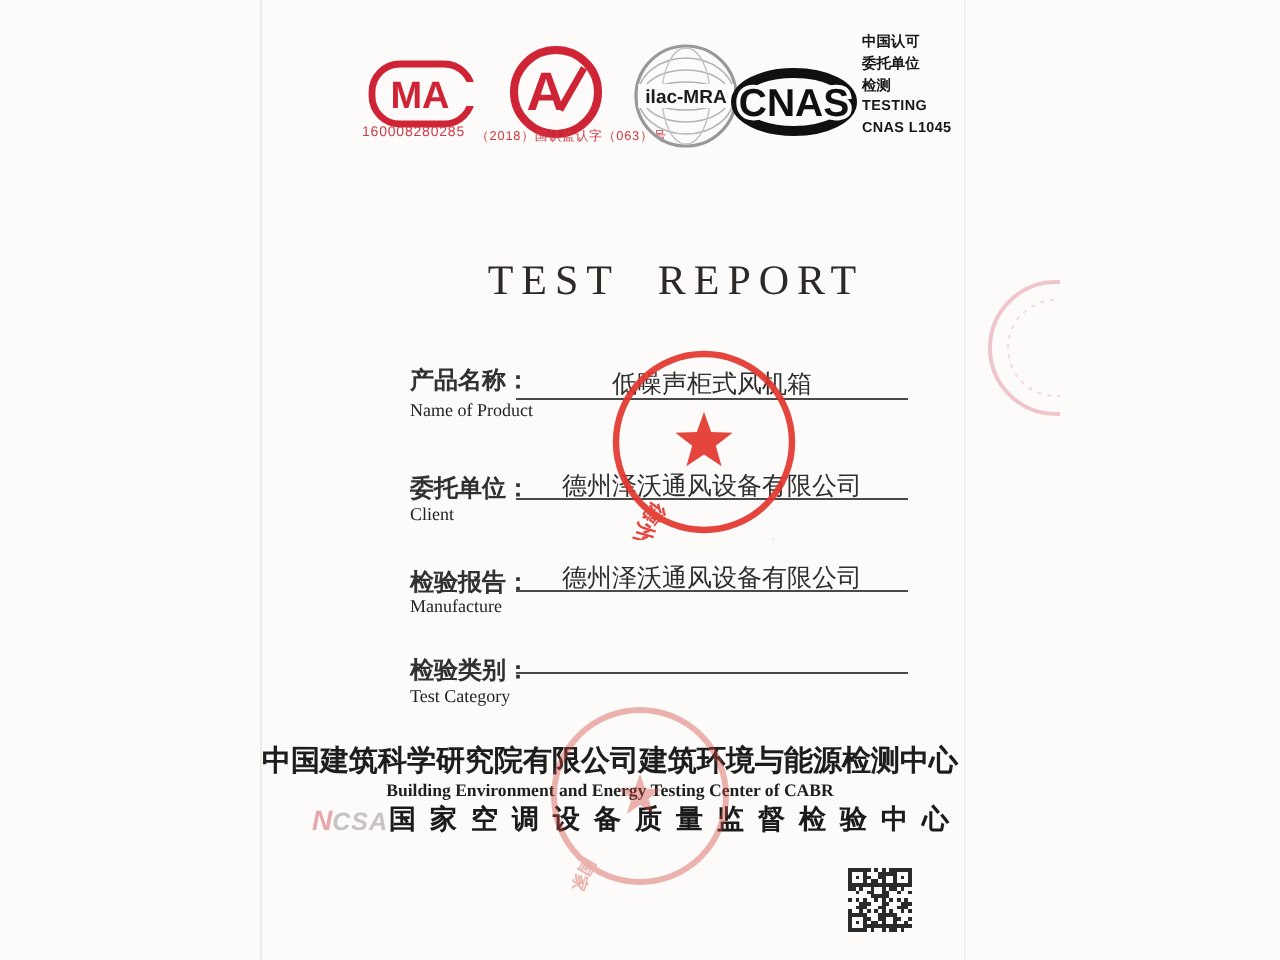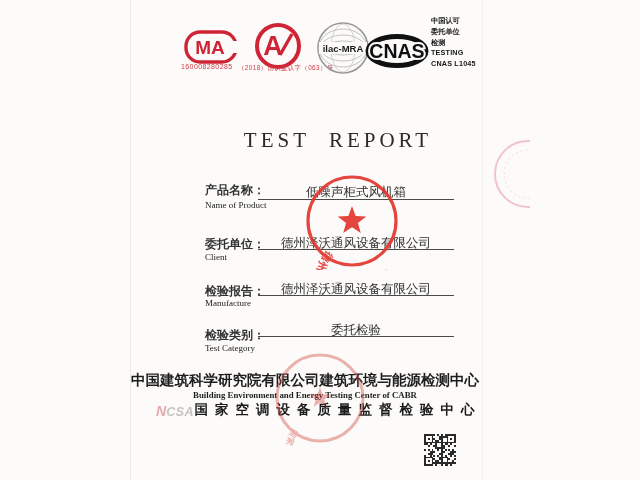--- a/index.html
+++ b/index.html
@@ -101,21 +101,20 @@
   <div class="abs f-value" style="top:235px;">德州泽沃通风设备有限公司</div>
   <div class="abs f-line" style="top:249px;"></div>
 
   <div class="abs f-label" style="left:205px;top:283px;">检验报告：</div>
   <div class="abs f-sub serif" style="left:205px;top:298px;">Manufacture</div>
   <div class="abs f-value" style="top:281px;">德州泽沃通风设备有限公司</div>
   <div class="abs f-line" style="top:295px;"></div>
 
   <div class="abs f-label" style="left:205px;top:327px;">检验类别：</div>
   <div class="abs f-sub serif" style="left:205px;top:343px;">Test Category</div>
-  <div class="abs f-value" style="top:322px;">委托检验</div>
   <div class="abs f-line" style="top:336px;"></div>
 
   <svg class="abs seal-svg" style="left:303px;top:172px;opacity:.92;" width="98" height="98" viewBox="0 0 98 98">
     <defs>
       <path id="sealArc1" d="M 27.45,76.6 A 35,35 0 1 0 70.55,76.6" fill="none"></path>
     </defs>
     <circle cx="49" cy="49" r="44" fill="none" stroke="#e2362e" stroke-width="3.2"></circle>
     <polygon transform="translate(49,49)" fill="#e2362e" points="0,-15 3.6,-5 14.3,-4.6 5.9,1.9 8.8,12.1 0,6.2 -8.8,12.1 -5.9,1.9 -14.3,-4.6 -3.6,-5"></polygon>
     <text font-size="10.5" font-weight="600" fill="#e2362e" letter-spacing="1.8" font-family="Liberation Sans,sans-serif">
       <textPath href="#sealArc1" startOffset="2%">德州泽沃通风设备有限公司</textPath>

